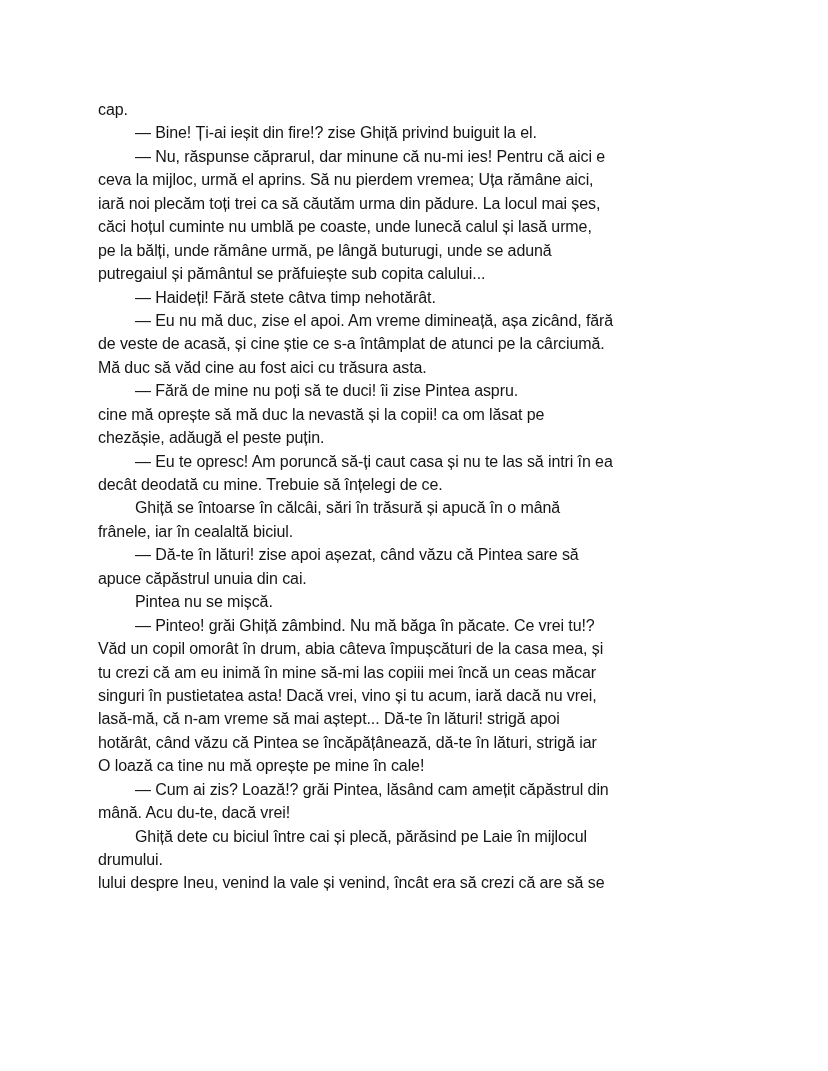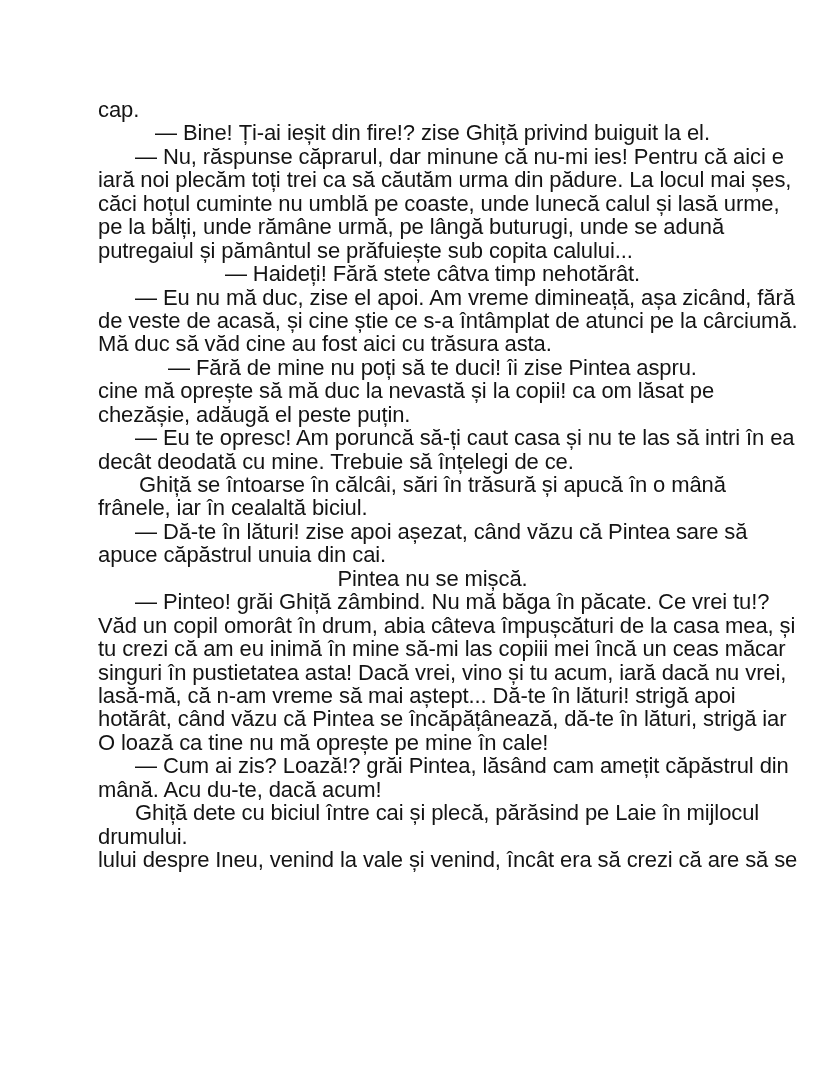--- a/index.html
+++ b/index.html
@@ -3,35 +3,36 @@
 <meta charset="utf-8">
 <style>
   html, body { margin: 0; padding: 0; background: #ffffff; }
   body { width: 828px; height: 1071px; position: relative; overflow: hidden; }
   .page {
     position: absolute;
     left: 98px;
     top: 98px;
     width: 632px;
     font-family: "Liberation Sans", sans-serif;
-    font-size: 22px;
+    font-size: 16px;
     line-height: 23.45px;
     color: #141414;
     letter-spacing: -0.1px;
   }
   .line { white-space: nowrap; height: 23.45px; }
-  .indent { padding-left: 37px; text-align: center; }
+  .indent { padding-left: 37px; }
 </style>
 </head>
 <body>
 
 <div class="page">
   <div class="line">cap.</div>
   <div class="line indent">— Bine! Ți-ai ieșit din fire!? zise Ghiță privind buiguit la el.</div>
   <div class="line indent">— Nu, răspunse căprarul, dar minune că nu-mi ies! Pentru că aici e</div>
+  <div class="line">ceva la mijloc, urmă el aprins. Să nu pierdem vremea; Uța rămâne aici,</div>
   <div class="line">iară noi plecăm toți trei ca să căutăm urma din pădure. La locul mai șes,</div>
   <div class="line">căci hoțul cuminte nu umblă pe coaste, unde lunecă calul și lasă urme,</div>
   <div class="line">pe la bălți, unde rămâne urmă, pe lângă buturugi, unde se adună</div>
   <div class="line">putregaiul și pământul se prăfuiește sub copita calului...</div>
   <div class="line indent">— Haideți! Fără stete câtva timp nehotărât.</div>
   <div class="line indent">— Eu nu mă duc, zise el apoi. Am vreme dimineață, așa zicând, fără</div>
   <div class="line">de veste de acasă, și cine știe ce s-a întâmplat de atunci pe la cârciumă.</div>
   <div class="line">Mă duc să văd cine au fost aici cu trăsura asta.</div>
   <div class="line indent">— Fără de mine nu poți să te duci! îi zise Pintea aspru.</div>
   <div class="line">cine mă oprește să mă duc la nevastă și la copii! ca om lăsat pe</div>
@@ -44,17 +45,17 @@
   <div class="line">apuce căpăstrul unuia din cai.</div>
   <div class="line indent">Pintea nu se mișcă.</div>
   <div class="line indent">— Pinteo! grăi Ghiță zâmbind. Nu mă băga în păcate. Ce vrei tu!?</div>
   <div class="line">Văd un copil omorât în drum, abia câteva împușcături de la casa mea, și</div>
   <div class="line">tu crezi că am eu inimă în mine să-mi las copiii mei încă un ceas măcar</div>
   <div class="line">singuri în pustietatea asta! Dacă vrei, vino și tu acum, iară dacă nu vrei,</div>
   <div class="line">lasă-mă, că n-am vreme să mai aștept... Dă-te în lături! strigă apoi</div>
   <div class="line">hotărât, când văzu că Pintea se încăpățânează, dă-te în lături, strigă iar</div>
   <div class="line">O loază ca tine nu mă oprește pe mine în cale!</div>
   <div class="line indent">— Cum ai zis? Loază!? grăi Pintea, lăsând cam amețit căpăstrul din</div>
-  <div class="line">mână. Acu du-te, dacă acum!</div>
+  <div class="line">mână. Acu du-te, dacă vrei!</div>
   <div class="line indent">Ghiță dete cu biciul între cai și plecă, părăsind pe Laie în mijlocul</div>
   <div class="line">drumului.</div>
   <div class="line">lului despre Ineu, venind la vale și venind, încât era să crezi că are să se</div>
 </div>
 
 </body></html>

